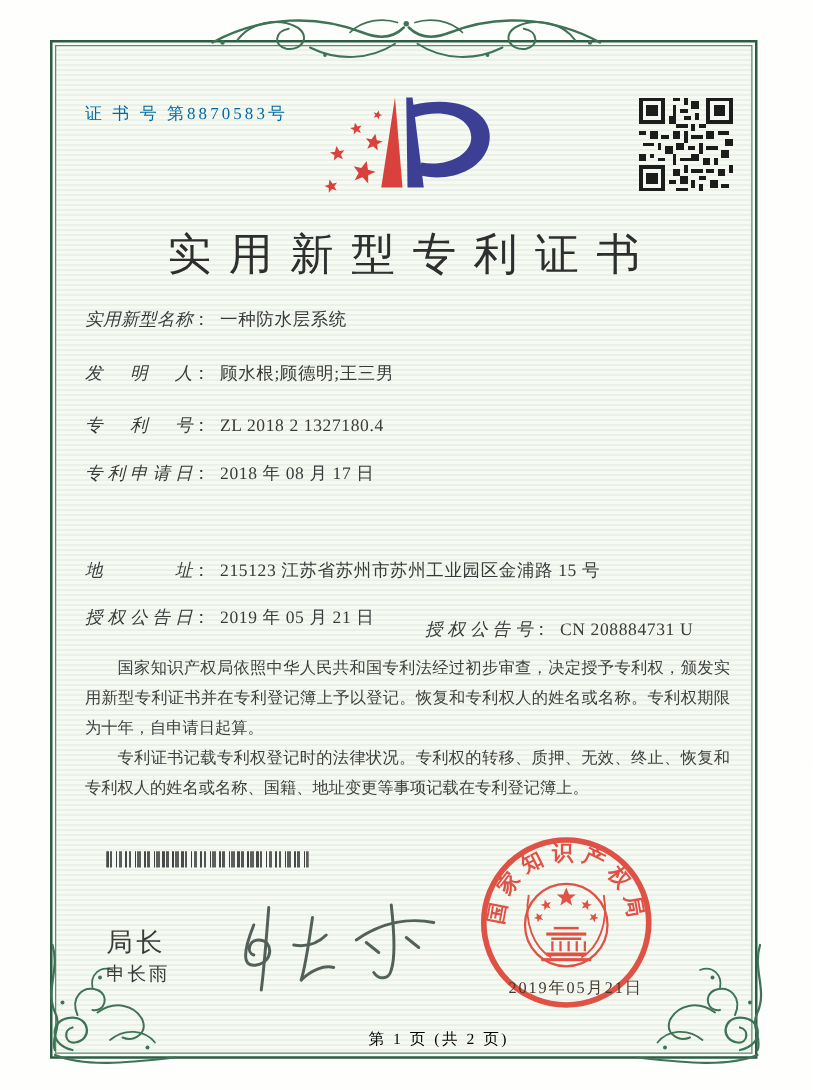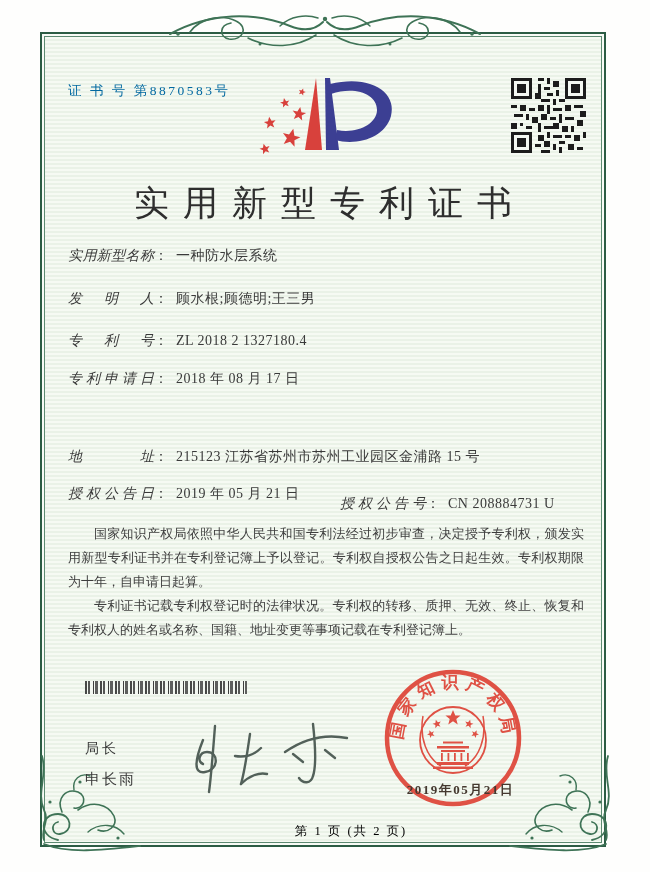--- a/index.html
+++ b/index.html
@@ -38,24 +38,24 @@
   .barcode{
     left:85px;top:681px;width:162px;height:13px;
     background:repeating-linear-gradient(90deg,
       #2a2a2a 0 2px,#f4f8f2 2px 3px,
       #3a3a3a 3px 5px,#f4f8f2 5px 8px,
       #1f1f1f 8px 9px,#f4f8f2 9px 10px,
       #444 10px 13px,#f4f8f2 13px 15px);
     opacity:.85;
   }
 
-  .signer-title{left:85px;top:740px;font-size:14px;letter-spacing:3px;color:#3a3a3a;}
+  .signer-title{left:85px;top:740px;font-size:21px;letter-spacing:3px;color:#3a3a3a;}
   .signer-name{left:85px;top:770px;font-size:15px;letter-spacing:2px;color:#3a3a3a;}
 
-  .seal-date{left:388px;top:781px;width:145px;text-align:center;font-size:13px;letter-spacing:1.5px;color:#44382f;z-index:6;font-weight:bold;}
+  .seal-date{left:388px;top:781px;width:145px;text-align:center;font-size:13px;letter-spacing:1.5px;color:#44382f;z-index:6;}
   .footer{left:40px;top:823px;width:622px;text-align:center;font-size:12.5px;letter-spacing:2px;color:#000000;}
 
   svg{overflow:visible;}
   .green-stroke{stroke:#3e7356;fill:none;stroke-linecap:round;}
 </style>
 </head>
 <body>
 
 <div class="page">
 
@@ -198,21 +198,21 @@
     <span class="flabel">地址</span><span class="colon">：</span><span class="fvalue">215123 江苏省苏州市苏州工业园区金浦路 15 号</span>
   </div>
   <div class="abs row" style="top:485px">
     <span class="flabel">授权公告日</span><span class="colon">：</span><span class="fvalue">2019 年 05 月 21 日</span>
     <span class="grant-group">
       <span class="flabel">授权公告号</span><span class="colon">：</span><span class="fvalue">CN 208884731 U</span>
     </span>
   </div>
 
   <div class="abs paras">
-    <p>国家知识产权局依照中华人民共和国专利法经过初步审查，决定授予专利权，颁发实用新型专利证书并在专利登记簿上予以登记。专利权自授权公告之日起生效。专利权期限为十年，自申请日起算。</p>
+    <p>国家知识产权局依照中华人民共和国专利法经过初步审查，决定授予专利权，颁发实用新型专利证书并在专利登记簿上予以登记。恢复和专利权人的姓名或名称。专利权期限为十年，自申请日起算。</p>
     <p>专利证书记载专利权登记时的法律状况。专利权的转移、质押、无效、终止、恢复和专利权人的姓名或名称、国籍、地址变更等事项记载在专利登记簿上。</p>
   </div>
 
   <div class="abs barcode"></div>
 
   <div class="abs signer-title">局长</div>
   <div class="abs signer-name">申长雨</div>
 
   <svg class="abs" style="left:175px;top:712px" width="185" height="90" viewBox="0 0 185 90">
     <g stroke="#42514a" stroke-width="2.4" fill="none" stroke-linecap="round" opacity="0.9">

